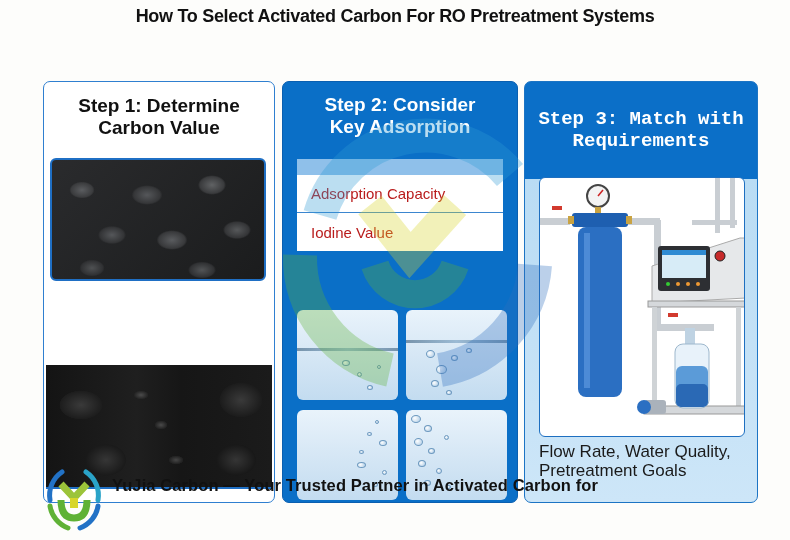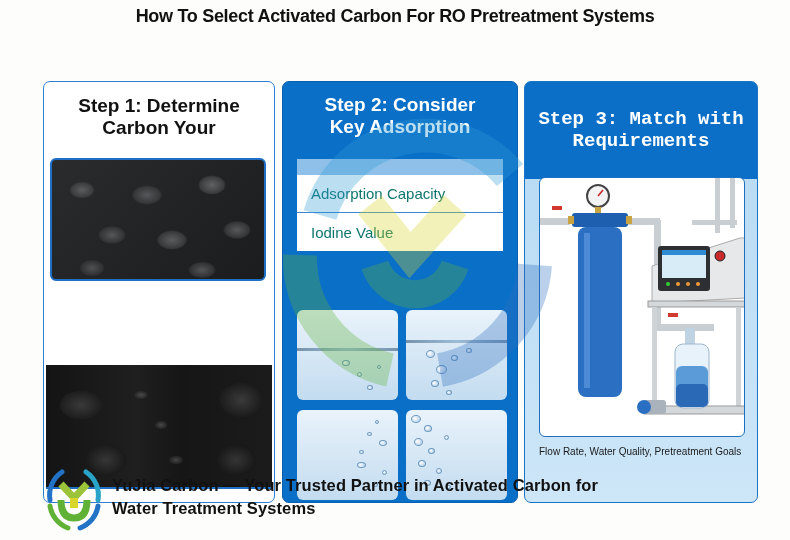--- a/index.html
+++ b/index.html
@@ -51,21 +51,21 @@
     }
     .panel-caption-1 {
       position: absolute; left: 6px; top: 218px; width: 222px; font-size: 15.5px; line-height: 19px; color: #1a1a1a;
     }
 
     
     .param-table { position: absolute; left: 14px; top: 77px; width: 206px; }
     .param-head { height: 16px; background: #8fc0ea; }
     .param-row {
       height: 38px; background: #fff; border-bottom: 1px solid #3b86cf; padding-left: 14px;
-      display: flex; align-items: center; font-size: 15px; color: #0f766e;
+      display: flex; align-items: center; font-size: 15px; color: #b91c1c;
     }
     .param-row:last-child { border-bottom: none; }
 
     .water-grid { position: absolute; left: 14px; top: 228px; width: 210px; height: 185px; }
     .water-tile {
       position: absolute; width: 101px; height: 90px; border-radius: 6px; overflow: hidden;
       background: linear-gradient(180deg, #e9f3fb 0%, #d6e7f5 50%, #c3dcf0 100%);
     }
     .water-tile.t1 { left: 0; top: 0; }
     .water-tile.t2 { left: 109px; top: 0; }
@@ -73,42 +73,42 @@
     .water-tile.t4 { left: 109px; top: 100px; }
     .water-line { position: absolute; left: 0; right: 0; top: 38px; height: 3px; background: linear-gradient(90deg, #4d6f8c, #7fa6c6, #4d6f8c); opacity: 0.7; }
     .bubble { position: absolute; border-radius: 50%; border: 1.2px solid #6d99bf; background: radial-gradient(circle at 35% 35%, #fff, #a9c9e4); }
 
     
     .ro-illust {
       position: absolute; left: 14px; top: 95px; width: 206px; height: 260px; border-radius: 6px;
       background: #ffffff; border: 1.5px solid #1e6fc0; overflow: hidden;
     }
     .panel-caption-3 {
-      position: absolute; left: 14px; top: 360px; width: 210px; font-size: 10px; line-height: 19px; color: #1a1a1a;
+      position: absolute; left: 14px; top: 360px; width: 210px; font-size: 17px; line-height: 19px; color: #1a1a1a;
     }
 
     
     .footer-logo { position: absolute; left: 44px; top: 462px; width: 60px; height: 72px; }
     .footer-text {
       position: absolute; left: 112px; top: 474px; width: 660px; text-align: left;
       font-size: 16.5px; line-height: 23px; font-weight: bold; color: #111; letter-spacing: 0.1px;
     }
 
     
     .watermark { position: absolute; left: 260px; top: 95px; width: 310px; height: 300px; pointer-events: none; opacity: 0.32; }
   </style>
 </head>
 <body>
 
 <div class="main-title">How To Select Activated Carbon For RO Pretreatment Systems</div>
 
 <div class="panel panel-1">
   <div class="panel-title">
     <div>Step 1: Determine</div>
-    <div>Carbon Your</div>
+    <div>Carbon Value</div>
   </div>
   <div class="gac-photo"></div>
   <div class="pac-photo"></div>
 </div>
 
 <div class="panel panel-2">
   <div class="panel-title">
     <div>Step 2: Consider</div>
     <div>Key Adsorption</div>
   </div>
@@ -225,14 +225,13 @@
   <path d="M18 10 A28 28 0 0 0 6 38" stroke="#2272c6" stroke-width="5" fill="none" stroke-linecap="round"></path>
   <path d="M42 10 A28 28 0 0 1 54 38" stroke="#2aa3c8" stroke-width="5" fill="none" stroke-linecap="round"></path>
   <path d="M6 44 A28 28 0 0 0 24 66" stroke="#5fb236" stroke-width="5" fill="none" stroke-linecap="round"></path>
   <path d="M54 44 A28 28 0 0 1 36 66" stroke="#2272c6" stroke-width="5" fill="none" stroke-linecap="round"></path>
   <path d="M17 22 L30 36 L43 22" stroke="#9cc43a" stroke-width="7" fill="none"></path>
   <path d="M17 38 Q17 56 30 56 Q43 56 43 38" stroke="#5fb236" stroke-width="7" fill="none"></path>
   <rect x="26" y="36" width="8" height="10" fill="#d8d62a"></rect>
 </svg>
 <div class="footer-text">
   <div>YuJia Carbon — Your Trusted Partner in Activated Carbon for</div>
-  <div>Water Treatment Systems</div>
 </div>
 
 </body></html>

